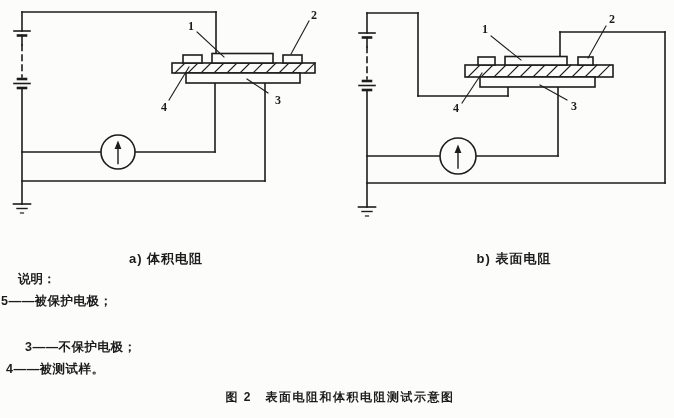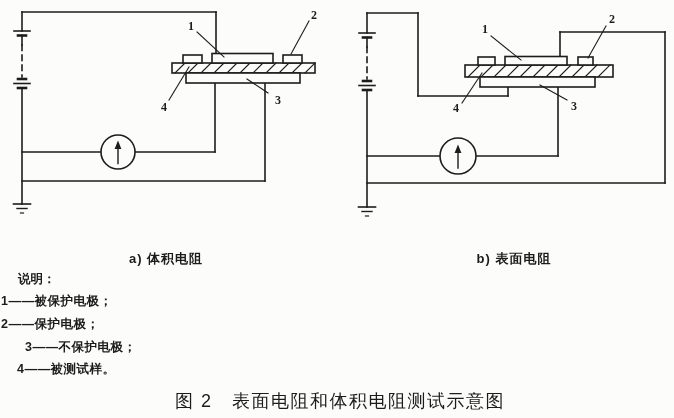--- a/index.html
+++ b/index.html
@@ -10,21 +10,21 @@
     color:#1c1c1c;
   }
   .abs{position:absolute;}
   .diagram-label{
     font-size:13px;font-weight:700;transform:translateX(-50%);
     white-space:nowrap;letter-spacing:1px;
   }
   .legend-title{font-size:12.5px;font-weight:700;white-space:nowrap;}
   .legend-item{font-size:12.5px;font-weight:600;white-space:nowrap;letter-spacing:0.5px;}
   .caption{
-    font-size:18px;font-weight:400;transform:translateX(-50%);
+    font-size:12px;font-weight:700;transform:translateX(-50%);
     white-space:nowrap;letter-spacing:1.5px;
   }
   svg text.callout{
     font-family:"Liberation Serif", serif;
     font-size:12px;font-weight:700;fill:#1c1c1c;text-anchor:middle;
   }
 </style>
 </head>
 <body>
 
@@ -144,20 +144,19 @@
         <text class="callout" x="574" y="110" stroke="none">3</text>
         <text class="callout" x="456" y="112" stroke="none">4</text>
       </g>
     </g>
   </svg>
 
   <div class="abs diagram-label" style="left:514px;top:250px;">b) 表面电阻</div>
   <div class="abs diagram-label" style="left:166px;top:250px;">a) 体积电阻</div>
 
   <div class="abs legend-title" style="left:18px;top:271px;">说明：</div>
-  <div class="abs legend-item" style="left:1px;top:293px;">1——被保护电极；</div>
-  <div class="abs legend-item" style="left:1px;top:316px;">2——保护电极；</div>
+  <div class="abs legend-item" style="left:1px;top:293px;">5——被保护电极；</div>
   <div class="abs legend-item" style="left:1px;top:339px;padding-left:24px;">3——不保护电极；</div>
-  <div class="abs legend-item" style="left:17px;top:361px;">4——被测试样。</div>
+  <div class="abs legend-item" style="left:6px;top:361px;">4——被测试样。</div>
 
   <div class="abs caption" style="left:340px;top:389px;">图 2　表面电阻和体积电阻测试示意图</div>
 
 </div>
 
 </body></html>

